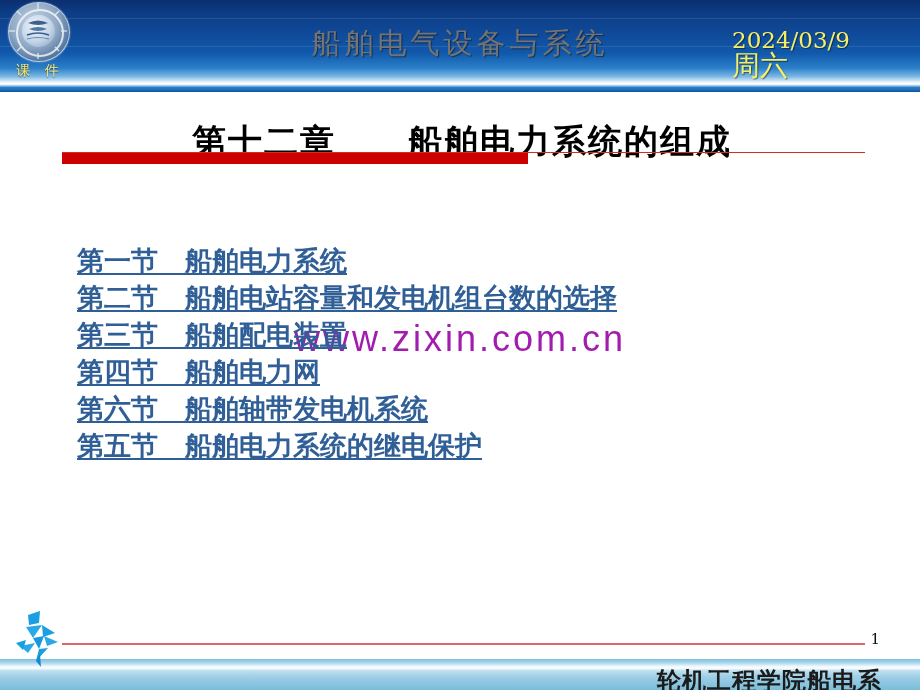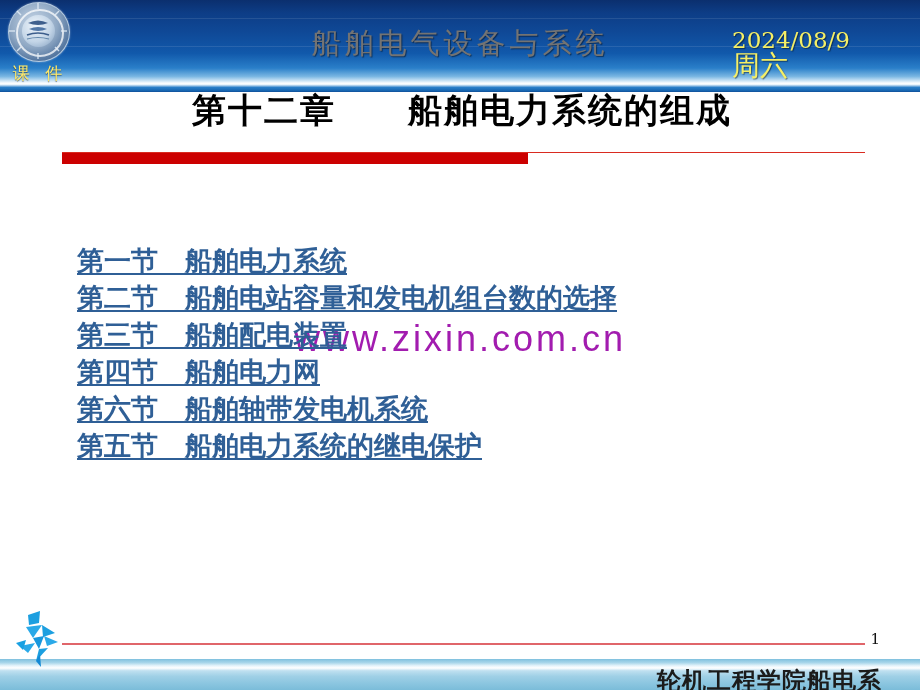--- a/index.html
+++ b/index.html
@@ -92,21 +92,21 @@
     position: absolute;
     left: 0; top: 0;
     width: 60px; height: 58px;
     z-index: 2;
   }
   .kejian {
     position: absolute;
     left: 4px; top: 62px;
     width: 72px;
     color: #ffe96a;
-    font-size: 17px;
+    font-size: 14px;
     letter-spacing: 5px;
     text-align: center;
     font-family: "DejaVu Sans", sans-serif;
     text-shadow: 0 1px 1px rgba(0,0,0,0.5);
   }
 
   .header-title {
     position: absolute;
     left: 0; top: 24px;
     width: 920px;
@@ -131,21 +131,21 @@
     text-shadow: 1px 1px 1px rgba(0,0,0,0.45);
   }
   .header-date .dow {
     display: block;
     font-size: 28px;
   }
 
   
   .slide-title {
     position: absolute;
-    left: 62px; top: 88px;
+    left: 62px; top: 119px;
     width: 800px;
     font-size: 34px;
     font-weight: bold;
     color: #000000;
     font-family: "DejaVu Sans", sans-serif;
     letter-spacing: 2px;
     white-space: nowrap;
     text-align: center;
   }
   .title-thinline {
@@ -275,21 +275,21 @@
       <path d="M3 19 Q14 15 25 19" stroke="#22477a" stroke-width="1.6" fill="none" opacity="0.85"></path>
       <path d="M3 23 Q14 20 25 23" stroke="#35628f" stroke-width="1.2" fill="none" opacity="0.7"></path>
     </svg>
   </div>
 
   <div class="kejian">课 件</div>
 
   <div class="header-title">船舶电气设备与系统</div>
 
   <div class="header-date">
-    <span>2024/08/9</span>
+    <span>2024/03/9</span>
     <span class="dow">周六</span>
   </div>
 
   <div class="slide-title">第十二章　　船舶电力系统的组成</div>
   <div class="title-thinline"></div>
   <div class="title-redbar"></div>
 
   <div class="watermark">www.zixin.com.cn</div>
 
   <div class="toc">

